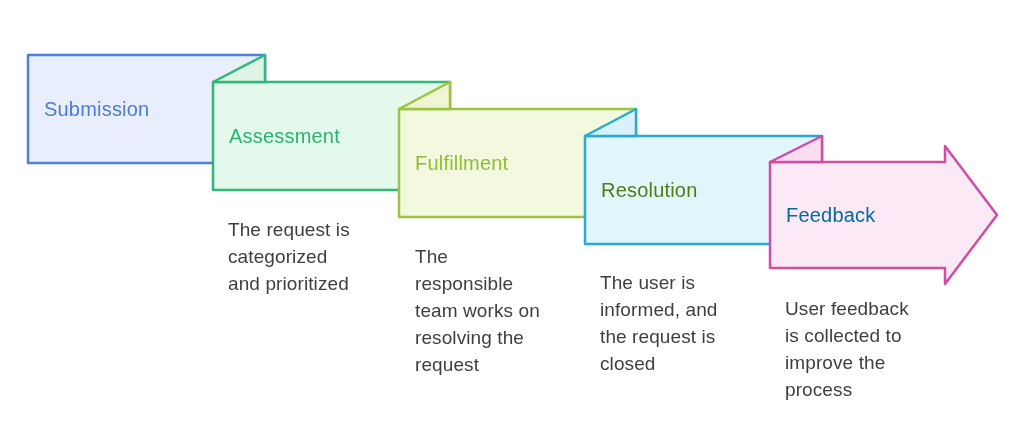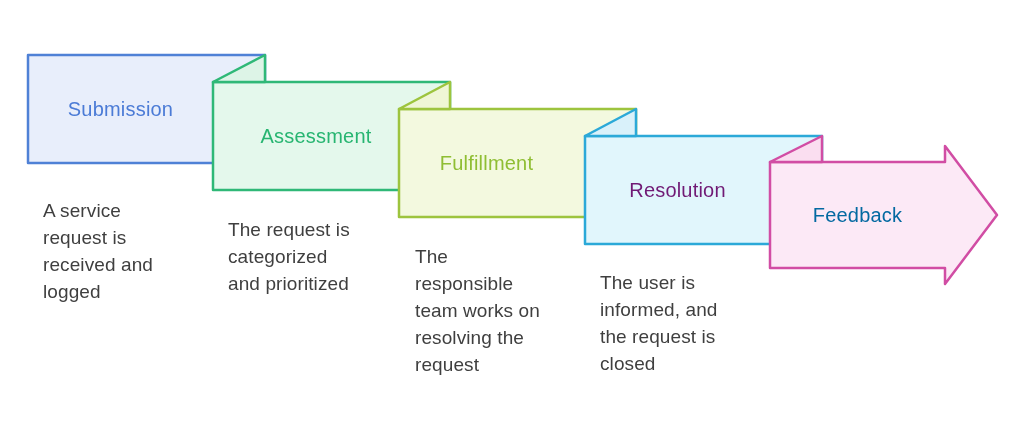--- a/index.html
+++ b/index.html
@@ -22,23 +22,23 @@
   }
   svg path {
     stroke-width: 2.5;
     stroke-linejoin: round;
   }
   .stage-title {
     position: absolute;
     font-size: 20px;
     line-height: 26px;
     font-weight: 400;
-    text-align: center;
     letter-spacing: 0.2px;
     white-space: nowrap;
+    margin-left: 16px;
   }
   .stage-desc {
     position: absolute;
     font-size: 19px;
     line-height: 27px;
     font-weight: 400;
     white-space: pre-line;
     letter-spacing: 0.1px;
   }
 </style>
@@ -73,38 +73,38 @@
       <path d="M 770,162 L 822,136 L 822,162 Z" fill="#fadef0"></path>
     </g>
   </svg>
 
   <div class="stage-title" style="left: 28px; top: 96px; width: 185px; color: rgb(75, 123, 214);">Submission</div>
 
   <div class="stage-title" style="left: 213px; top: 123px; width: 206px; color: rgb(39, 181, 113);">Assessment</div>
 
   <div class="stage-title" style="left: 399px; top: 150px; width: 175px; color: rgb(143, 190, 51);">Fulfillment</div>
 
-  <div class="stage-title" style="left: 585px; top: 177px; width: 185px; color: #701a75;">Resolution</div>
+  <div class="stage-title" style="left: 585px; top: 177px; width: 185px; color: #4d7c0f;">Resolution</div>
 
   <div class="stage-title" style="left: 770px; top: 202px; width: 175px; color: #0369a1;">Feedback</div>
 
-  <div class="stage-desc" style="left: 43px; top: 197px; width: 170px; color: rgb(63, 63, 63);">A service
-request is
-received and
-logged</div>
 
   <div class="stage-desc" style="left: 228px; top: 216px; width: 170px; color: rgb(63, 63, 63);">The request is
 categorized
 and prioritized</div>
 
   <div class="stage-desc" style="left: 600px; top: 269px; width: 170px; color: rgb(63, 63, 63);">The user is
 informed, and
 the request is
 closed</div>
 
   <div class="stage-desc" style="left: 415px; top: 243px; width: 170px; color: rgb(63, 63, 63);">The
 responsible
 team works on
 resolving the
 request</div>
 
+  <div class="stage-desc" style="left: 785px; top: 295px; width: 175px; color: rgb(63, 63, 63);">User feedback
+is collected to
+improve the
+process</div>
 
 </div>
 
 </body></html>

